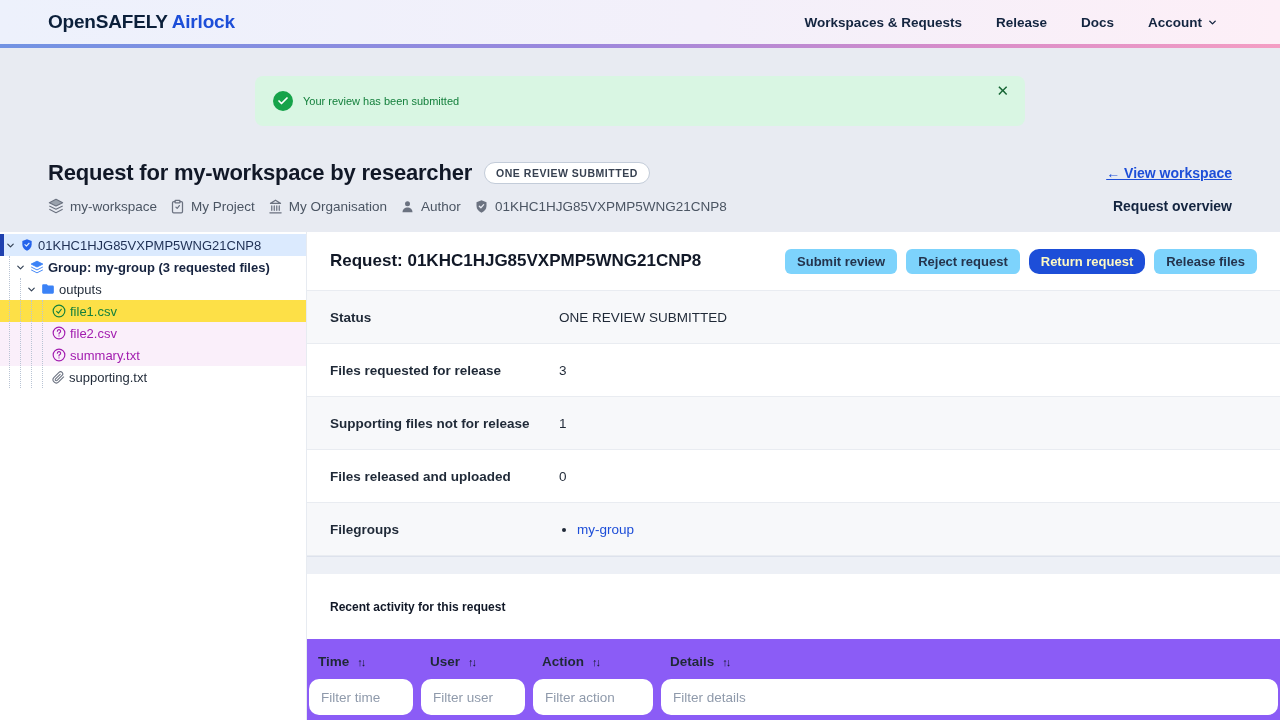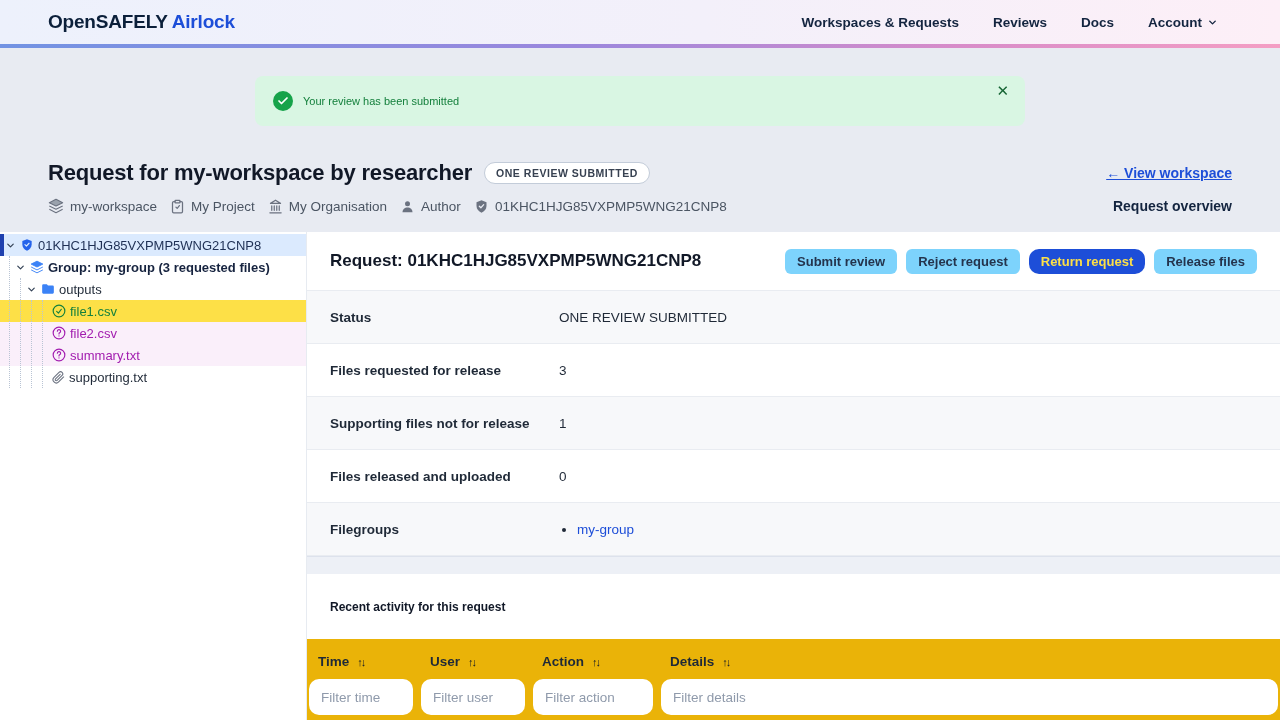--- a/index.html
+++ b/index.html
@@ -61,36 +61,36 @@
   .g4 { left:42px; top:68px; height:88px; }
 
   
   .main { flex:1; display:flex; flex-direction:column; background:#fff; min-width:0; }
   .main-head { height:58px; display:flex; align-items:center; justify-content:space-between; padding:0 23px; }
   .req-title { font-size:17px; font-weight:700; color:#111827; }
   .btns { display:flex; gap:9px; }
   .btn { font-size:13px; font-weight:600; border:none; cursor:pointer; padding:0 12px; height:25px;
     border-radius:6px; font-family:"Liberation Sans", sans-serif; }
   .btn-secondary { background:#7dd3fc; color:#24344d; }
-  .btn-primary { background:#1d4ed8; color:#fde047; border-radius:10px;text-align:center; }
+  .btn-primary { background:#1d4ed8; color:#fef9c3; border-radius:10px;text-align:center; }
 
   .details { border-top:1px solid #e9ecf1; }
   .drow { height:53px; display:flex; align-items:center; padding:0 23px; border-bottom:1px solid #e9ecf1; font-size:13.5px; }
   .drow:nth-child(odd) { background:#f7f8fa; }
   .dlabel { width:229px; flex:0 0 229px; font-weight:700; color:#1f2937; }
   .dvalue { color:#1f2937; }
   .fg-list { list-style:disc; padding-left:18px; }
   .fg-list a { color:#1d4ed8; text-decoration:none; font-weight:500; cursor:pointer; }
 
   .divider-band { height:18px; background:#edf0f6; border-top:1px solid #dde2ec; }
 
   .activity-head { height:65px; display:flex; align-items:center; padding:0 23px; }
   .activity-title { font-size:12px; font-weight:700; color:#111827; }
 
-  .table-band { flex:1; background:#eab308; padding:5px 2px 0 2px; }
+  .table-band { flex:1; background:#8b5cf6; padding:5px 2px 0 2px; }
   .cols-row { display:flex; gap:8px; height:35px; align-items:center; }
   .col { display:flex; align-items:center; gap:8px; padding-left:9px; font-size:13.5px; font-weight:700; color:#1f2937; }
   .col-1 { width:104px; flex:0 0 104px; }
   .col-2 { width:104px; flex:0 0 104px; }
   .col-3 { width:120px; flex:0 0 120px; }
   .col-4 { flex:1; }
   .sort { font-size:11px; letter-spacing:-2px; color:#111827; cursor:pointer; }
   .filters-row { display:flex; gap:8px; }
   .filters-row input { height:36px; border:none; border-radius:10px; background:#fff; padding:0 12px;
     font-size:13.5px; color:#1f2937; font-family:"Liberation Sans", sans-serif; outline:none; }
@@ -101,21 +101,21 @@
 </style>
 </head>
 <body>
 
 <div class="navbar">
   <div class="logo">
     <span class="p1">OpenSAFELY</span><span class="p2">Airlock</span>
   </div>
   <div class="nav-items">
     <span class="nav-link">Workspaces &amp; Requests</span>
-    <span class="nav-link">Reviews</span>
+    <span class="nav-link">Release</span>
     <span class="nav-link">Docs</span>
     <span class="nav-link">
       <span>Account</span>
       <svg width="11" height="11" viewBox="0 0 24 24" fill="none" stroke="#13243f" stroke-width="3" stroke-linecap="round" stroke-linejoin="round">
           <polyline points="6 9 12 15 18 9"></polyline>
         </svg>
     </span>
   </div>
 </div>
 <div class="nav-underline"></div>

